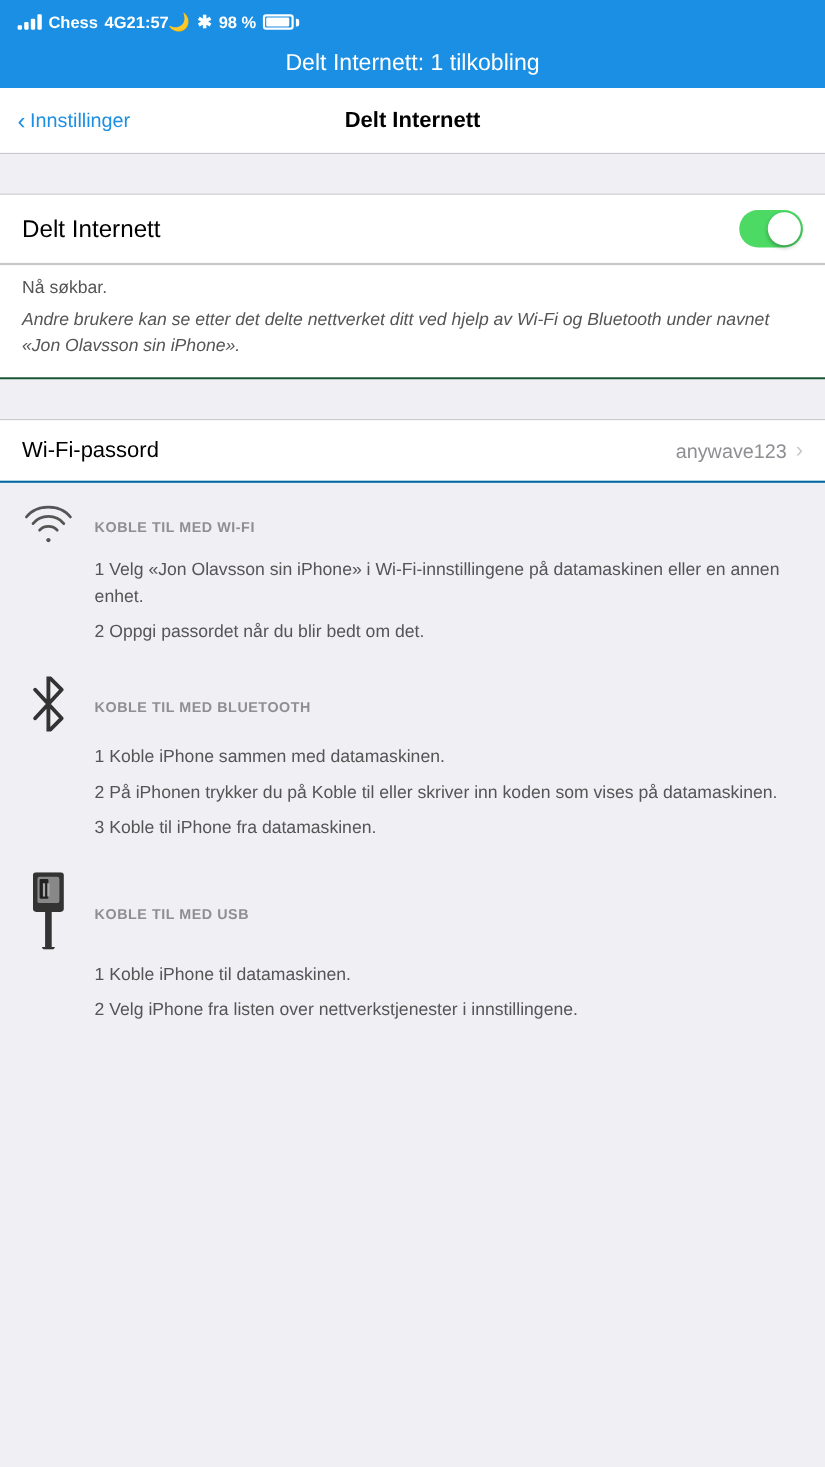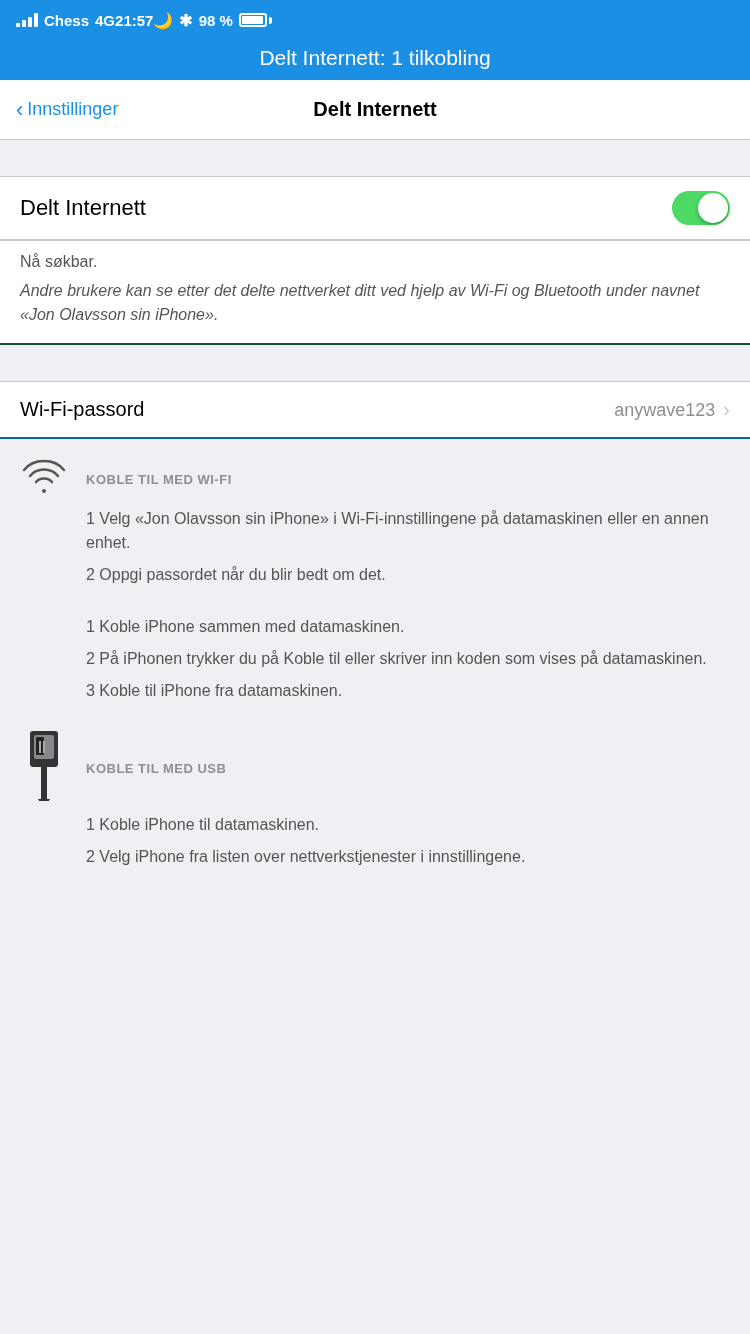--- a/index.html
+++ b/index.html
@@ -333,20 +333,28 @@
       </div>
       <span class="instruction-title">KOBLE TIL MED WI-FI</span>
     </div>
     <div class="instruction-steps">
       <div class="instruction-step">1  Velg «Jon Olavsson sin iPhone» i Wi-Fi-innstillingene på datamaskinen eller en annen enhet.</div>
       <div class="instruction-step">2  Oppgi passordet når du blir bedt om det.</div>
     </div>
   </div>
 
   <div class="instruction-block">
+    <div class="instruction-header">
+      <div class="instruction-icon">
+        <svg width="36" height="50" viewBox="0 0 36 50" fill="none" xmlns="http://www.w3.org/2000/svg">
+          <polyline points="6,12 30,38 18,50 18,0 30,12 6,38" stroke="#333" stroke-width="3.5" stroke-linecap="round" stroke-linejoin="round" fill="none"></polyline>
+        </svg>
+      </div>
+      <span class="instruction-title">KOBLE TIL MED BLUETOOTH</span>
+    </div>
     <div class="instruction-steps">
       <div class="instruction-step">1  Koble iPhone sammen med datamaskinen.</div>
       <div class="instruction-step">2  På iPhonen trykker du på Koble til eller skriver inn koden som vises på datamaskinen.</div>
       <div class="instruction-step">3  Koble til iPhone fra datamaskinen.</div>
     </div>
   </div>
 
   <div class="instruction-block">
     <div class="instruction-header">
       <div class="instruction-icon">

